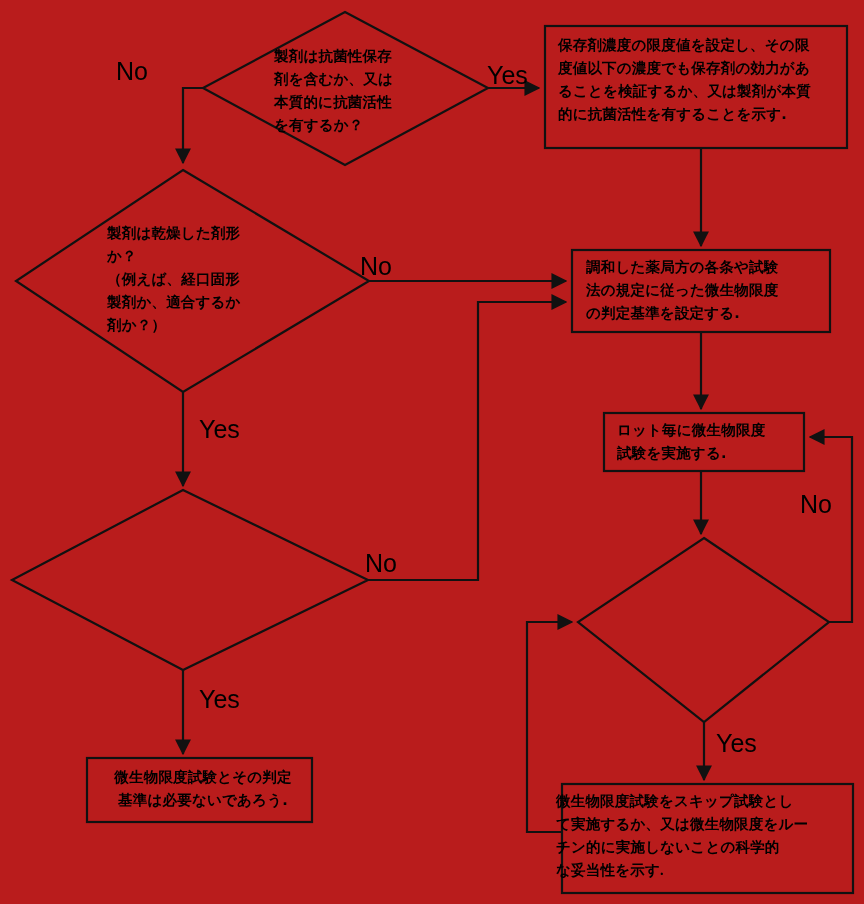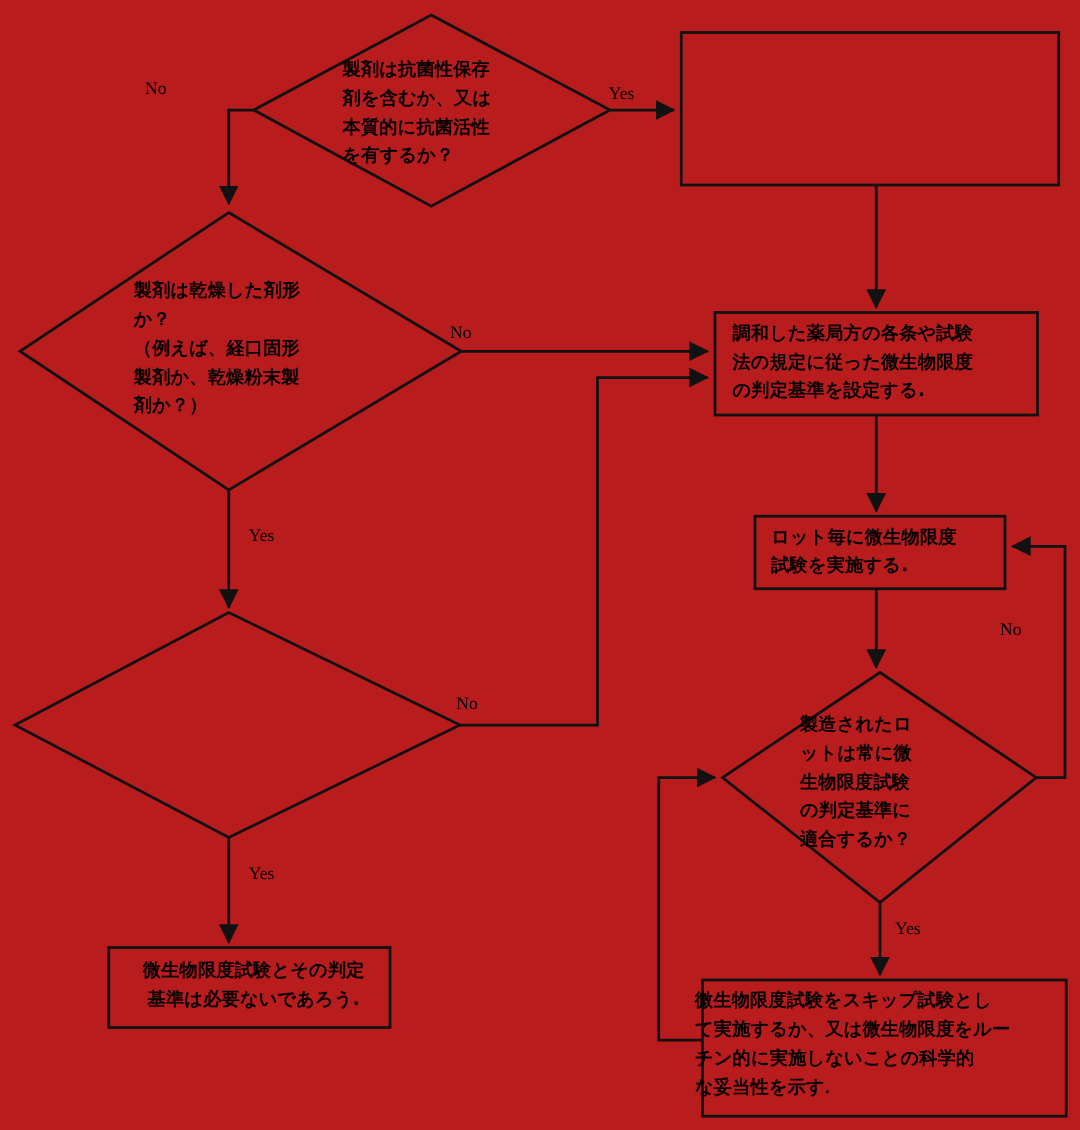--- a/index.html
+++ b/index.html
@@ -46,22 +46,22 @@
     font-weight: 700;
     font-size: 14.5px;
     line-height: 23px;
     letter-spacing: 0.2px;
     white-space: pre;
     text-align: left;
   }
   .edge-label {
     position: absolute;
     color: #000000;
-    font-family: Liberation Serif, serif;
-    font-size: 14px;
+    font-family: Liberation Sans, sans-serif;
+    font-size: 25px;
     font-weight: 400;
     line-height: 19px;
     white-space: pre;
   }
 </style>
 </head>
 <body>
 
 <div id="page">
 
@@ -113,40 +113,39 @@
     <path class="conn" marker-end="url(#ah)" d="M 704,722 L 704,780"></path>
 
     <path class="conn" marker-end="url(#ah)" d="M 562,832 L 527,832 L 527,622 L 572,622"></path>
   </svg>
 
   <div class="node-text" style="left:274px; top:45px; width:180px;">製剤は抗菌性保存
 剤を含むか、又は
 本質的に抗菌活性
 を有するか？</div>
 
+  <div class="node-text" style="left:558px; top:34px; width:290px;">保存剤濃度の限度値を設定し、その限
+度値以下の濃度でも保存剤の効力があ
+ることを検証するか、又は製剤が本質
+的に抗菌活性を有することを示す.</div>
 
   <div class="node-text" style="left:107px; top:222px; width:200px;">製剤は乾燥した剤形
 か？
 （例えば、経口固形
-製剤か、乾燥粉末製
+製剤か、適合するか
 剤か？）</div>
 
   <div class="node-text" style="left:586px; top:256px; width:240px;">調和した薬局方の各条や試験
 法の規定に従った微生物限度
 の判定基準を設定する.</div>
 
   <div class="node-text" style="left:617px; top:419px; width:186px;">ロット毎に微生物限度
 試験を実施する.</div>
 
 
-  <div class="node-text" style="left:640px; top:569px; width:130px;">製造されたロ
-ットは常に微
-生物限度試験
-の判定基準に
-適合するか？</div>
 
   <div class="node-text" style="left:98px; top:766px; width:210px;text-align:center;">微生物限度試験とその判定
 基準は必要ないであろう.</div>
 
   <div class="node-text" style="left:556px; top:790px; width:278px;font-family:Liberation Serif, serif;">微生物限度試験をスキップ試験とし
 て実施するか、又は微生物限度をルー
 チン的に実施しないことの科学的
 な妥当性を示す.</div>
 
   <div class="edge-label" style="left:116px; top:62px;">No</div>

